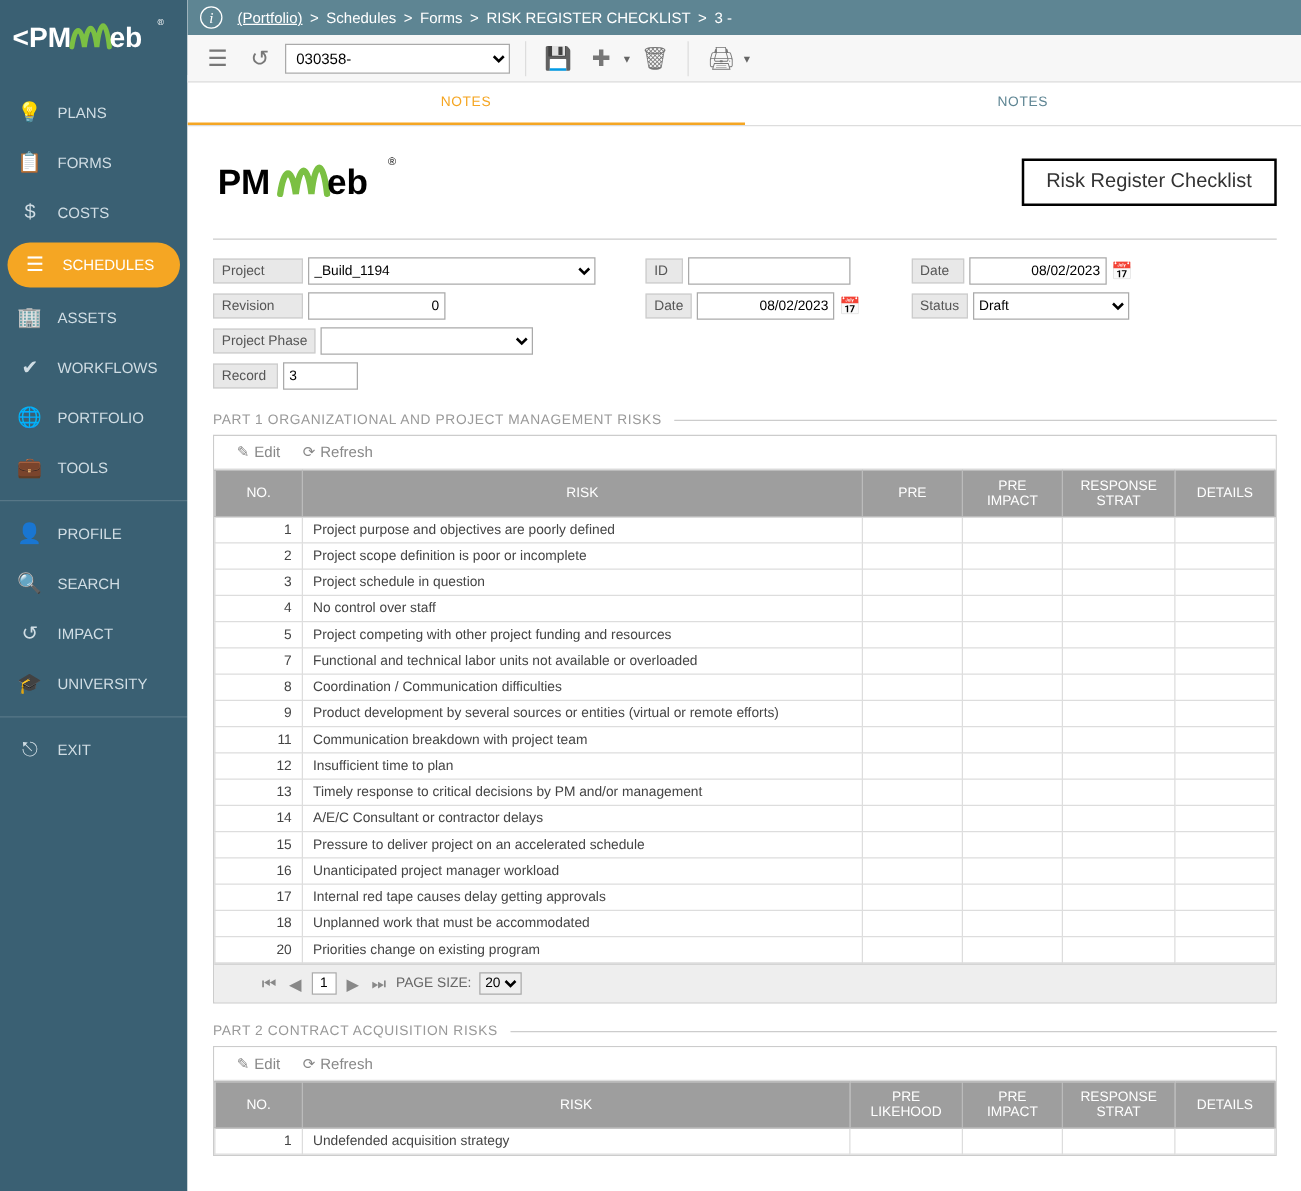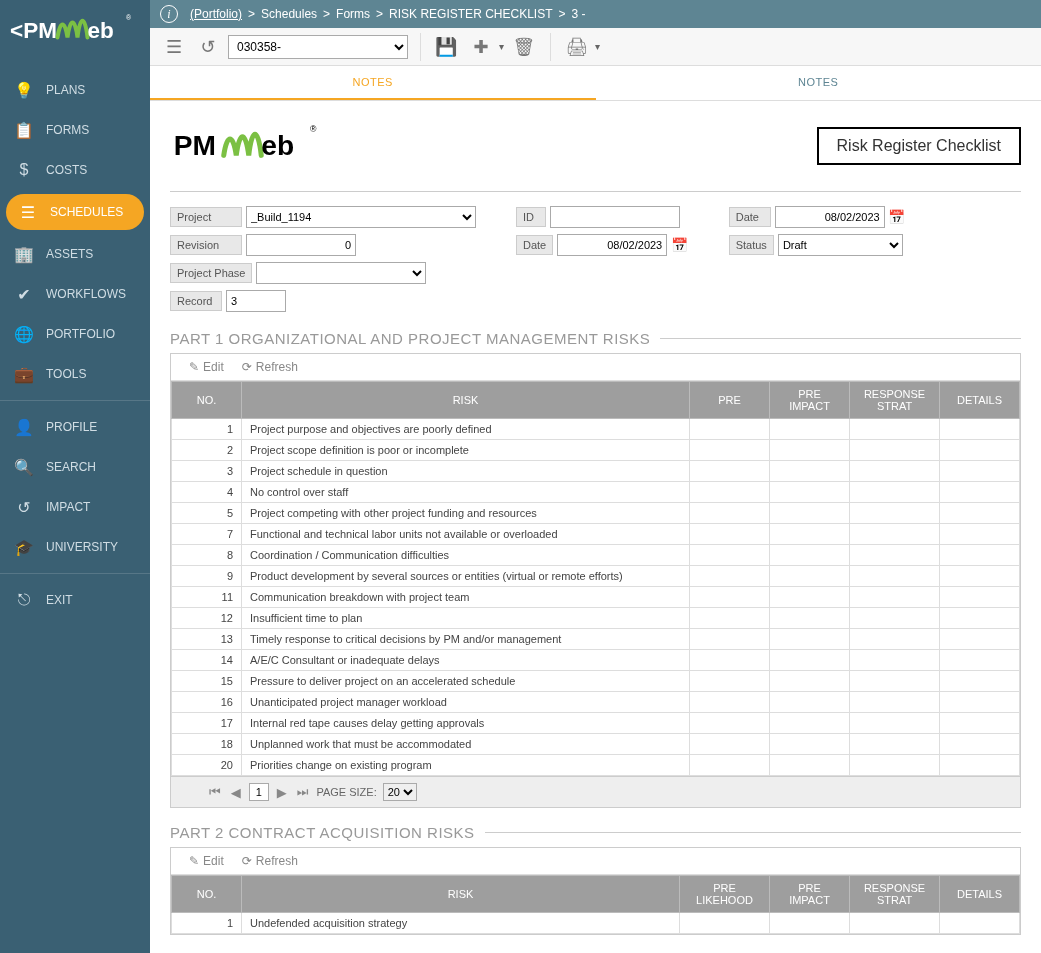--- a/index.html
+++ b/index.html
@@ -44,21 +44,21 @@
 
 .form-area { display: flex; gap: 40px; margin-bottom: 18px; }
 .form-col { display: flex; flex-direction: column; gap: 6px; }
 .field-row { display: flex; align-items: center; gap: 4px; }
 .field-label { background: #e8e8e8; border: 1px solid #ccc; padding: 3px 6px; font-size: 11px; min-width: 72px; color: #555; }
 .field-input { border: 1px solid #aaa; height: 22px; padding: 0 4px; font-size: 11px; background: #fff; }
 .field-select { border: 1px solid #aaa; height: 22px; font-size: 11px; background: #fff; }
 .cal-ic { color: #bbb; font-size: 14px; cursor: pointer; }
 
 
-.section-title { font-size: 15px; color: #999; letter-spacing: 0.5px; margin: 10px 0 6px; display: flex; align-items: center; gap: 10px; }
+.section-title { font-size: 11px; color: #999; letter-spacing: 0.5px; margin: 10px 0 6px; display: flex; align-items: center; gap: 10px; }
 .section-title::after { content: ""; flex: 1; height: 1px; background: #ccc; }
 
 
 .grid-wrap { border: 1px solid #ccc; margin-bottom: 16px; }
 .grid-tools { display: flex; gap: 18px; padding: 6px 18px; background: #fff; border-bottom: 1px solid #ddd; color: #888; font-size: 12px; }
 .grid-tool { cursor: pointer; display: inline-flex; align-items: center; gap: 4px; }
 table.datagrid { width: 100%; border-collapse: collapse; font-size: 11px; }
 .datagrid th { background: #9e9e9e; color: #fff; font-weight: normal; padding: 6px 8px; border: 1px solid #bbb; text-align: center; font-size: 11px; }
 .datagrid td { border: 1px solid #ddd; padding: 4px 8px; color: #444; }
 .datagrid td.num { text-align: right; width: 60px; }
@@ -338,21 +338,21 @@
               <tr>
                 <td class="num">13</td>
                 <td class="risk">Timely response to critical decisions by PM and/or management</td>
                 <td></td>
                 <td></td>
                 <td></td>
                 <td></td>
               </tr>
               <tr>
                 <td class="num">14</td>
-                <td class="risk">A/E/C Consultant or inadequate delays</td>
+                <td class="risk">A/E/C Consultant or contractor delays</td>
                 <td></td>
                 <td></td>
                 <td></td>
                 <td></td>
               </tr>
               <tr>
                 <td class="num">15</td>
                 <td class="risk">Pressure to deliver project on an accelerated schedule</td>
                 <td></td>
                 <td></td>

